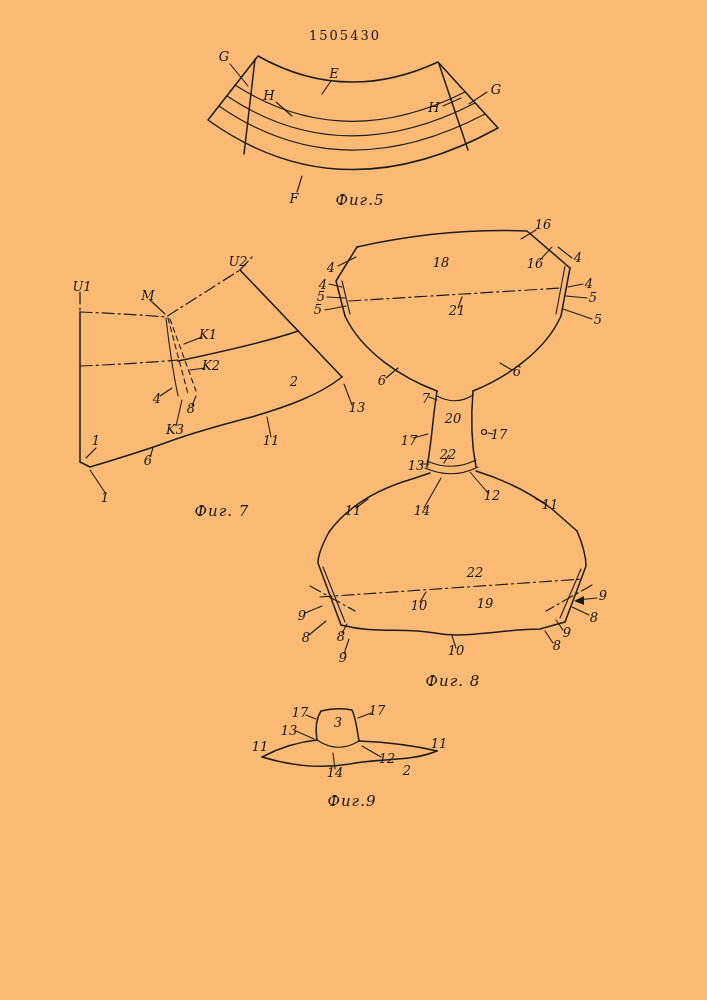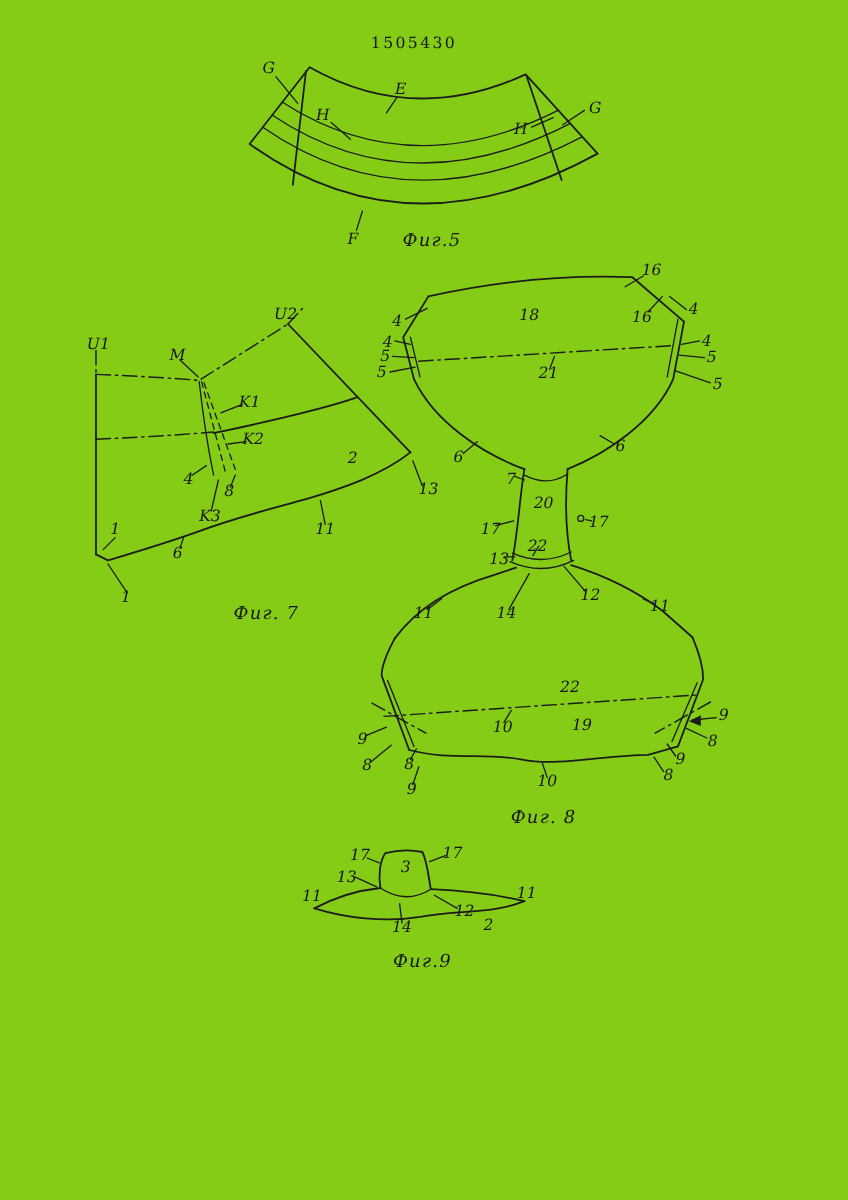--- a/index.html
+++ b/index.html
@@ -1,21 +1,21 @@
 <!DOCTYPE html>
 <html><head>
 <meta charset="utf-8">
 <style>
   html, body { margin: 0; padding: 0; background: #e8e8e4; }
   .page {
     position: relative;
     width: 707px;
     height: 1000px;
     margin: 0 auto;
-    background: #84cc16;
+    background: #fdba74;
     overflow: hidden;
     font-family: "DejaVu Serif", serif;
   }
   svg { display: block; }
   .stroke {
     fill: none;
     stroke: #1c1c1c;
     stroke-width: 1.5;
     stroke-linecap: round;
     stroke-linejoin: round;

